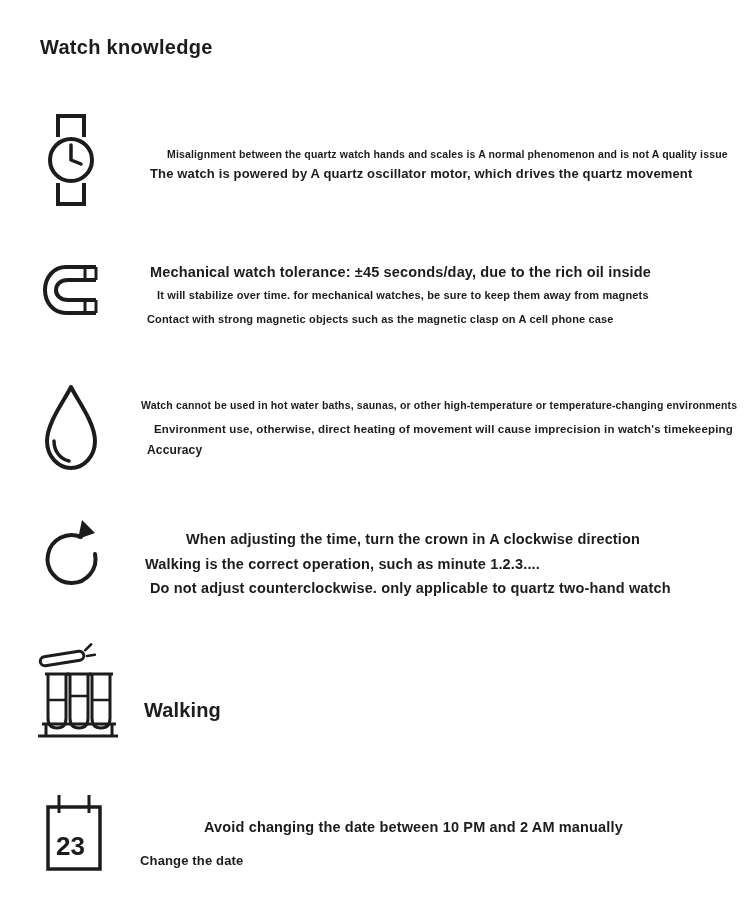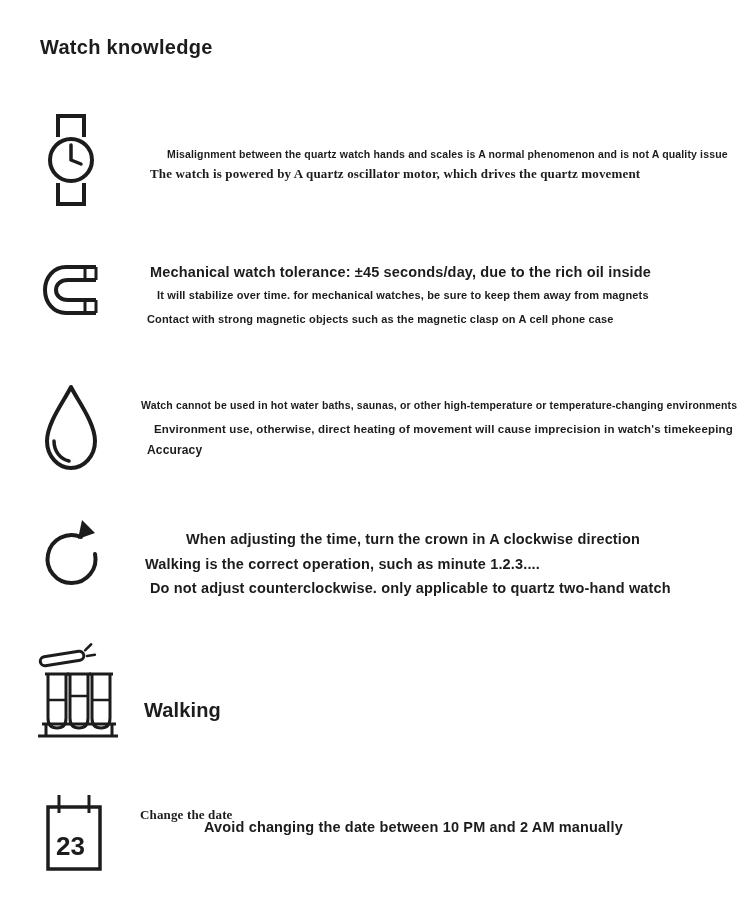--- a/index.html
+++ b/index.html
@@ -29,21 +29,21 @@
     position:absolute;
     white-space:nowrap;
     font-weight:700;
     color:#1c1c1c;
     letter-spacing:.15px;
   }
   .f10 { font-size:10.5px; }
   .f11 { font-size:11px; }
   .f115{ font-size:11.5px; }
   .f12 { font-size:11px; }
-  .f13 { font-size:13px;font-family:Liberation Serif, serif; }
+  .f13 { font-size:13px; }
   .f14 { font-size:14.5px; }
   .f17 { font-size:12px; }
   .f20 { font-size:20px; }
   svg text { font-family:"Liberation Sans","DejaVu Sans",sans-serif; }
 </style>
 </head>
 <body>
 
 <div class="page">
 
@@ -114,15 +114,15 @@
   <p class="ln f20" style="left:144px; top:699px;">Walking</p>
 
   <div class="icon" style="left:42px; top:792px;">
     <svg width="64" height="84" viewBox="0 0 64 84" fill="none" stroke="#1c1c1c">
       <path d="M17 3 V21 M47 3 V21" stroke-width="3"></path>
       <rect x="6" y="15" width="52" height="62" stroke-width="3.5"></rect>
       <text x="14" y="63" font-size="26" font-weight="700" fill="#1c1c1c" stroke="none">23</text>
     </svg>
   </div>
   <p class="ln f14" style="left:204px; top:819px;">Avoid changing the date between 10 PM and 2 AM manually</p>
-  <p class="ln f13" style="left:140px; top:807px;">Change the date</p>
+  <p class="ln f13" style="left:140px; top:853px;">Change the date</p>
 
 </div>
 
 </body></html>

